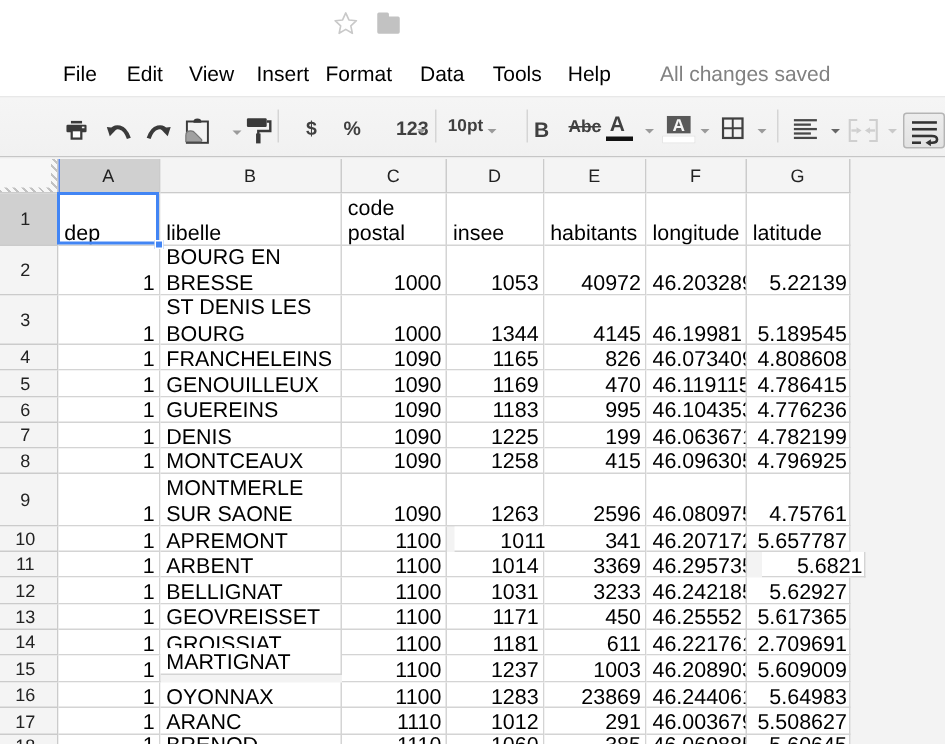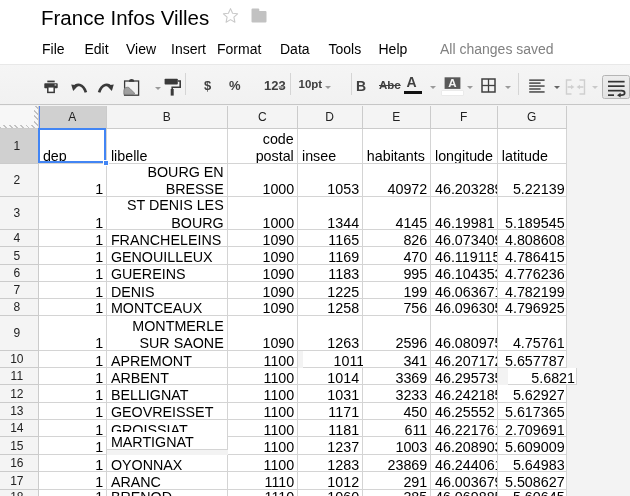--- a/index.html
+++ b/index.html
@@ -37,28 +37,27 @@
   border-bottom:1px solid #cbcbcb; font-size:12px; color:#222; text-align:center;
   display:flex; align-items:center; justify-content:center; padding-right:4px; }
 .rh.rowsel { background:#d0d0d0; }
 .cell { position:absolute; background:#fff; border-right:1px solid #d4d4d4; border-bottom:1px solid #d4d4d4;
   font-size:14.3px; color:#000; line-height:17.2px; overflow:hidden;
   display:flex; align-items:flex-end; padding:0 3px 0 4.2px; }
 .cell.num { justify-content:flex-end; white-space:nowrap; padding-right:2.5px; }
 .cell.gcol { padding-right:1px; }
 .cell.lng { justify-content:flex-start; white-space:nowrap; padding-right:0; }
 .cell.txt { justify-content:flex-start; white-space:nowrap; }
-.cell.wrap { white-space:normal;text-align:right; }
+.cell.wrap { white-space:normal; }
 .cell span { display:block; margin-bottom:-2.6px; }
 .selbox { position:absolute; border:2px solid #4285f4; z-index:5; }
 .selhandle { position:absolute; width:6px; height:6px; background:#4285f4; border:1px solid #fff; z-index:6; }
 </style></head>
 <body>
 <div id="stage">
-<div id="title">France Infos Villes</div>
 <svg class="abs" style="left:221.5px;top:7px" width="17" height="17" viewBox="0 0 17 17">
 <path d="M8.5 1.6 L10.6 6.3 15.6 6.8 11.9 10.2 12.9 15.2 8.5 12.6 4.1 15.2 5.1 10.2 1.4 6.8 6.4 6.3 Z" fill="none" stroke="#c9c9c9" stroke-width="1.1" stroke-linejoin="round"></path>
     </svg>
 <svg class="abs" style="left:251px;top:7.5px" width="16" height="15" viewBox="0 0 16 15">
 <path d="M0.5 1.5 Q0.5 0.4 1.6 0.4 L7.2 0.4 Q8.3 0.4 8.3 1.5 L8.3 3 L14.4 3 Q15.5 3 15.5 4.1 L15.5 13.4 Q15.5 14.5 14.4 14.5 L1.6 14.5 Q0.5 14.5 0.5 13.4 Z" fill="#c2c2c2"></path>
     </svg>
 <div class="menu" style="left:42px">File</div>
 <div class="menu" style="left:84.5px">Edit</div>
 <div class="menu" style="left:126px">View</div>
 <div class="menu" style="left:171px">Insert</div>
@@ -325,21 +324,21 @@
 <div class="cell txt wrap" style="left:106.7px;width:120.99999999999999px;top:299.15px;height:16.900000000000034px">
       <span>MONTCEAUX</span>
     </div>
 <div class="cell num" style="left:227.7px;width:70.10000000000002px;top:299.15px;height:16.900000000000034px">
       <span>1090</span>
     </div>
 <div class="cell num" style="left:297.8px;width:64.80000000000001px;top:299.15px;height:16.900000000000034px">
       <span>1258</span>
     </div>
 <div class="cell num" style="left:362.6px;width:68.19999999999999px;top:299.15px;height:16.900000000000034px">
-      <span>756</span>
+      <span>415</span>
     </div>
 <div class="cell lng" style="left:430.8px;width:66.80000000000001px;top:299.15px;height:16.900000000000034px">
       <span>46.0963057</span>
     </div>
 <div class="cell num gcol" style="left:497.6px;width:69.0px;top:299.15px;height:16.900000000000034px">
       <span>4.796925</span>
     </div>
 <div class="rh" style="top:316.05px;height:35.0px">9</div>
 <div class="cell num" style="left:38.7px;width:68.0px;top:316.05px;height:35.0px">
       <span>1</span>

